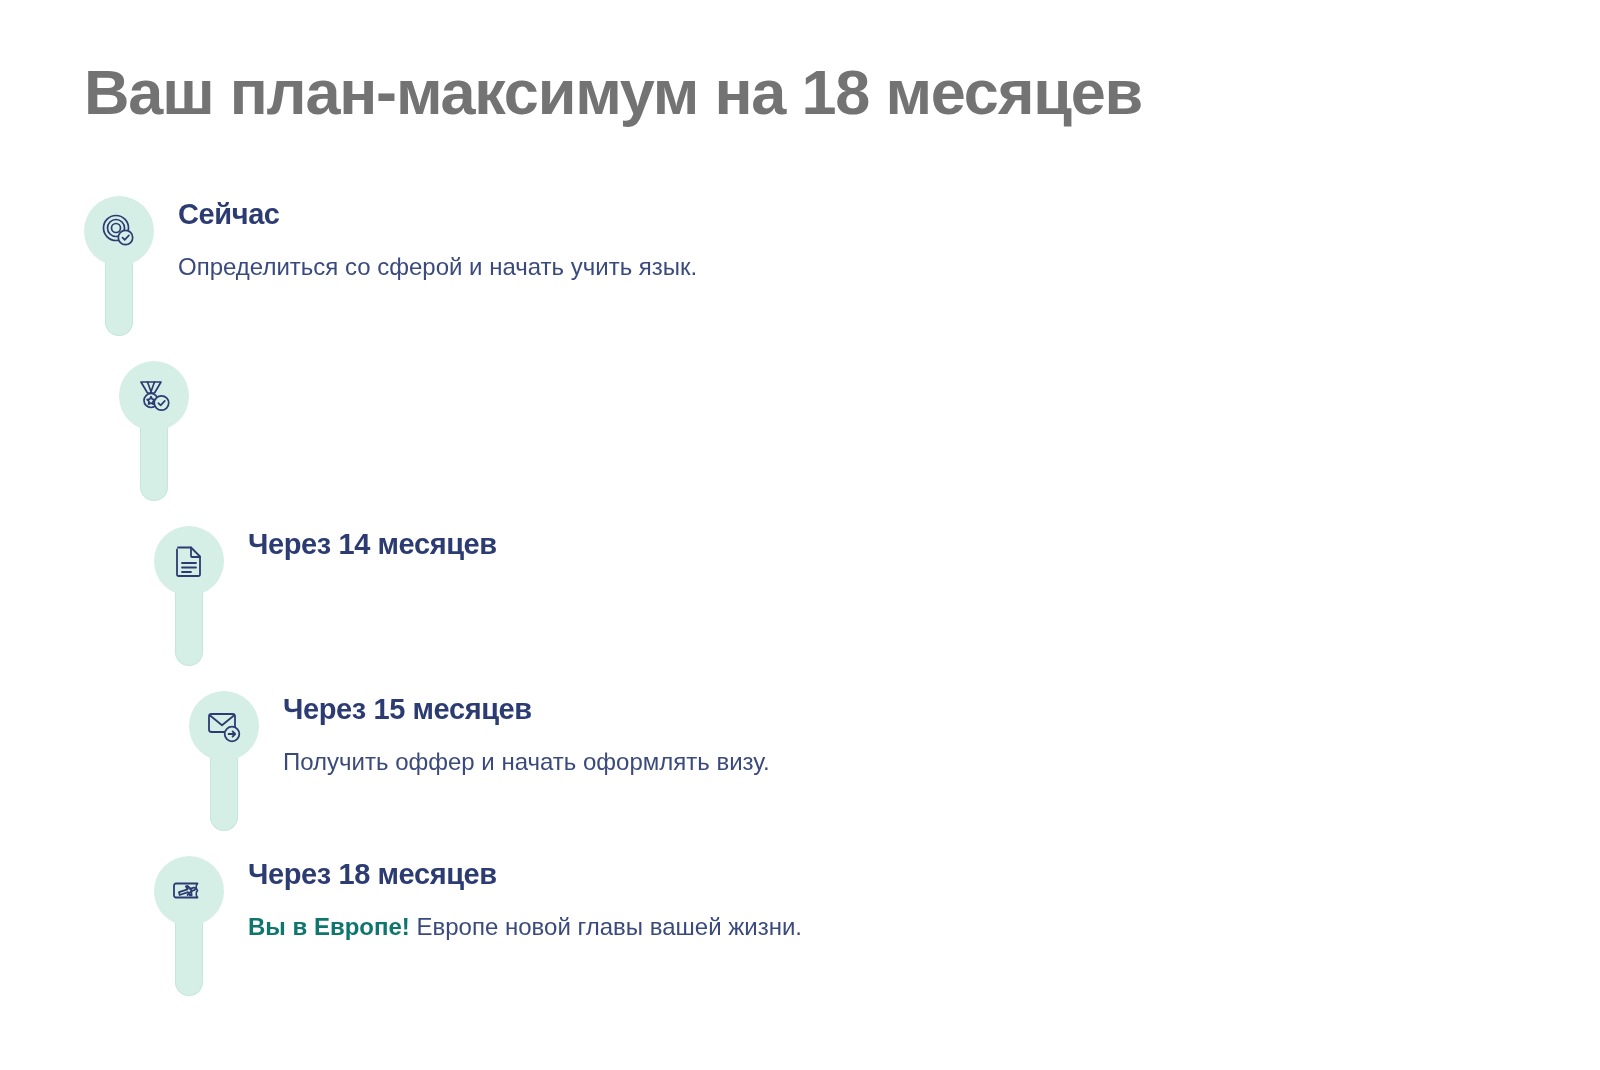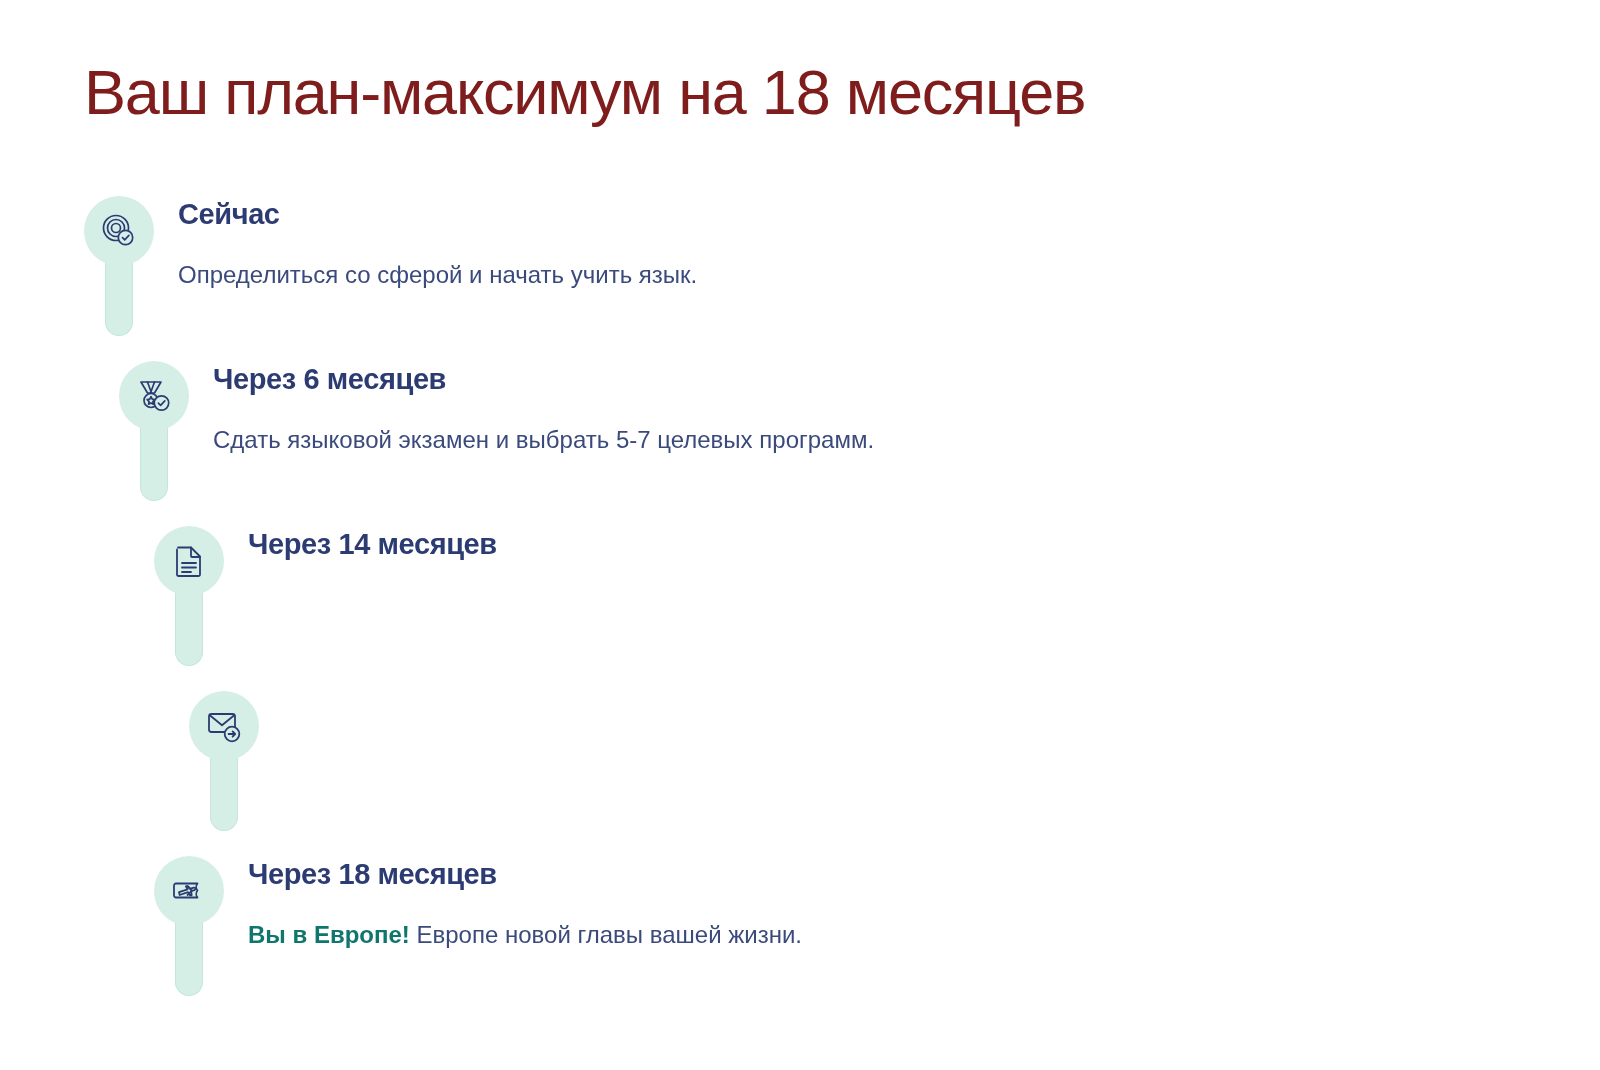--- a/index.html
+++ b/index.html
@@ -20,23 +20,23 @@
     background: #ffffff;
   }
 
   
   .page-title {
     position: absolute;
     left: 84px;
     top: 58px;
     font-size: 63px;
     line-height: 1.08;
-    font-weight: 400;
+    font-weight: 700;
     letter-spacing: -1.2px;
-    color: #7f1d1d;
+    color: #737373;
     white-space: nowrap;
     font-family: "Liberation Sans", "DejaVu Sans", sans-serif;
   }
 
   
   .timeline {
     position: absolute;
     left: 0;
     top: 196px;
     width: 1292px;
@@ -89,21 +89,21 @@
   .tl-heading {
     font-size: 29px;
     font-weight: 700;
     letter-spacing: -0.4px;
     color: #2c3c73;
     white-space: nowrap;
     line-height: 1.15;
   }
 
   .tl-desc {
-    margin-top: 28px;
+    margin-top: 20px;
     font-size: 24px;
     font-weight: 400;
     color: #3b4a7d;
     white-space: nowrap;
     line-height: 1.3;
   }
 
   .tl-desc .accent {
     color: #0f766e;
     font-weight: 700;
@@ -160,24 +160,20 @@
               <path d="M5 4h20l-6.5 11h-7z"></path>
               <path d="M11.5 4l4 11M18.5 4l-4 11"></path>
               <circle cx="15" cy="22.5" r="7"></circle>
               <path d="M15 18.7l1.2 2.5 2.7.4-2 1.9.5 2.7-2.4-1.3-2.4 1.3.5-2.7-2-1.9 2.7-.4z"></path>
               <circle cx="25.5" cy="25" r="7.2" fill="#d5efe6"></circle>
               <path d="M22.4 25.1l2.2 2.2 4.2-4.4"></path>
             </svg>
           </span>
         </div>
       </div>
-      <div class="tl-text">
-        <div class="tl-heading">Через 6 месяцев</div>
-        <div class="tl-desc">Сдать языковой экзамен и выбрать 5-7 целевых программ.</div>
-      </div>
     </div>
 
     <div class="tl-item s2">
       <div class="pin">
         <div class="pin-stem"></div>
         <div class="pin-circle">
           <span>
             <svg width="34" height="34" viewBox="0 0 34 34" fill="none" stroke="#2c3c73" stroke-width="1.8" stroke-linecap="round" stroke-linejoin="round">
               <path d="M6 3.5h13l9 9v18a1.5 1.5 0 0 1-1.5 1.5h-20A1.5 1.5 0 0 1 5 30.5v-25"></path>
               <path d="M19 3.5V12a1 1 0 0 0 1 1h8"></path>
@@ -198,20 +194,24 @@
           <span>
             <svg width="36" height="36" viewBox="0 0 36 36" fill="none" stroke="#2c3c73" stroke-width="1.8" stroke-linecap="round" stroke-linejoin="round">
               <rect x="3" y="6" width="26" height="18" rx="2.5"></rect>
               <path d="M3.8 7.2L16 17.2 28.2 7.2"></path>
               <circle cx="26" cy="26" r="7.3" fill="#d5efe6"></circle>
               <path d="M22.6 26h6.6M26.6 23.4l2.6 2.6-2.6 2.6"></path>
             </svg>
           </span>
         </div>
       </div>
+      <div class="tl-text">
+        <div class="tl-heading">Через 15 месяцев</div>
+        <div class="tl-desc">Получить оффер и начать оформлять визу.</div>
+      </div>
     </div>
 
     <div class="tl-item s4">
       <div class="pin">
         <div class="pin-stem"></div>
         <div class="pin-circle">
           <span>
             <svg width="36" height="34" viewBox="0 0 36 34" fill="none" stroke="#2c3c73" stroke-width="1.8" stroke-linecap="round" stroke-linejoin="round">
               <path d="M3 11.5a2 2 0 0 1 2-2h21.5c-1.6 1.9-1.6 5.1 0 7-1.6 1.9-1.6 5.1 0 7H5a2 2 0 0 1-2-2z"></path>
               <path d="M16.5 12.5l4.5 4.2-4.5 4.3"></path>

